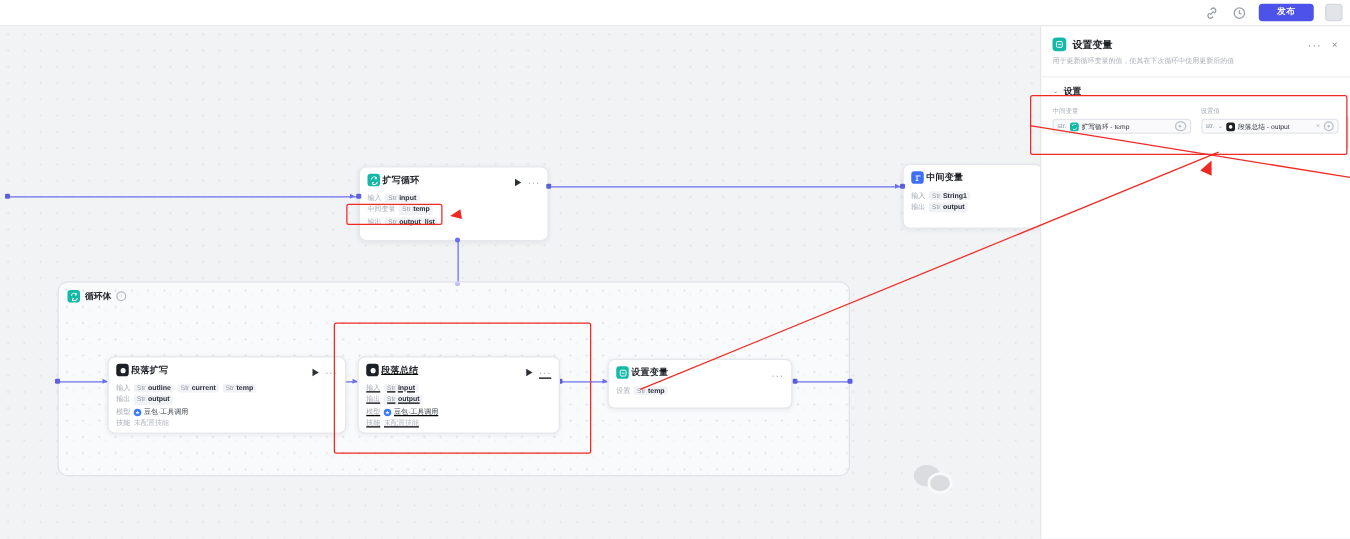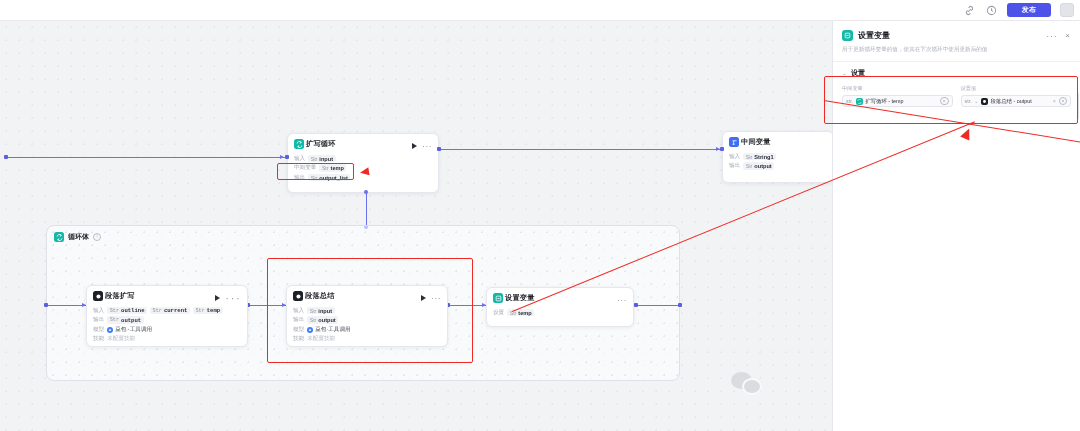--- a/index.html
+++ b/index.html
@@ -267,21 +267,21 @@
     <div class="port" style="left:246px;top:282px;"></div>
 
     <div class="edge h" style="left:448px;top:284px;width:38px;"></div>
     <div class="arrowhead" style="left:482px;top:281.5px;"></div>
     <div class="port" style="left:446px;top:282px;"></div>
 
     <div class="edge h" style="left:636px;top:284px;width:44px;"></div>
     <div class="port" style="left:634px;top:282px;"></div>
     <div class="port" style="left:678px;top:282px;"></div>
 
-    <div class="node" style="left:86px;top:264px;width:162px;height:62px;font-family:Liberation Mono, monospace;">
+    <div class="node" style="left:86px;top:264px;width:191px;height:62px;">
       <div class="node-head">
         <div class="n-icon" style="background:#1c1f26;">
           <svg viewBox="0 0 24 24" fill="#fff">
               <circle cx="12" cy="12" r="7"></circle>
             </svg>
         </div>
         <div class="n-title">段落扩写</div>
         <div class="n-head-actions">
           <div class="n-play"></div>
           <div class="n-dots">···</div>
@@ -321,21 +321,21 @@
             <span class="mt">豆包·工具调用</span>
           </span>
         </div>
         <div class="n-row">
           <span class="n-key">技能</span>
           <span class="n-plain">未配置技能</span>
         </div>
       </div>
     </div>
 
-    <div class="node" style="left:286px;top:264px;width:162px;height:62px;">
+    <div class="node" style="left:286px;top:264px;width:162px;height:62px;text-decoration:underline;">
       <div class="node-head">
         <div class="n-icon" style="background:#1c1f26;">
           <svg viewBox="0 0 24 24" fill="#fff">
               <circle cx="12" cy="12" r="7"></circle>
             </svg>
         </div>
         <div class="n-title">段落总结</div>
         <div class="n-head-actions">
           <div class="n-play"></div>
           <div class="n-dots">···</div>

